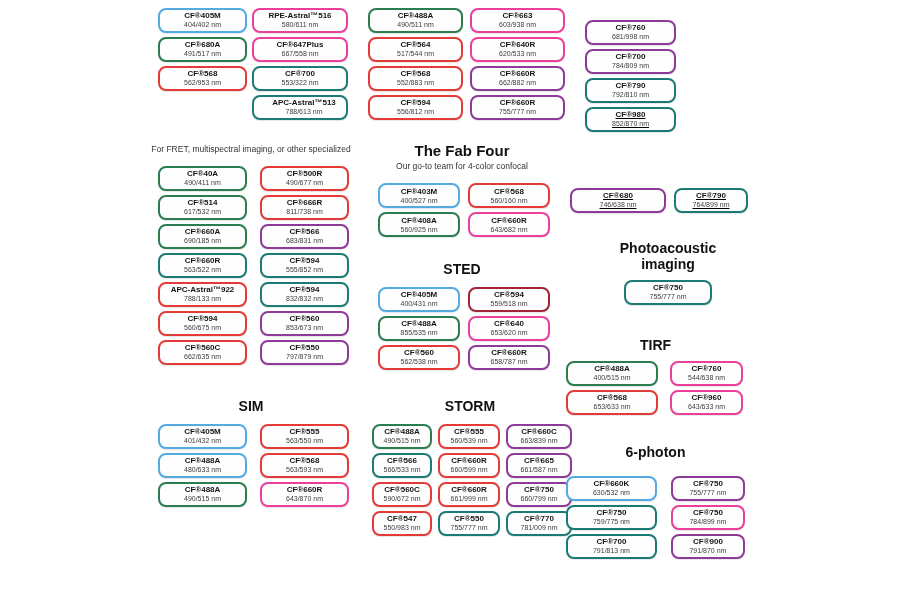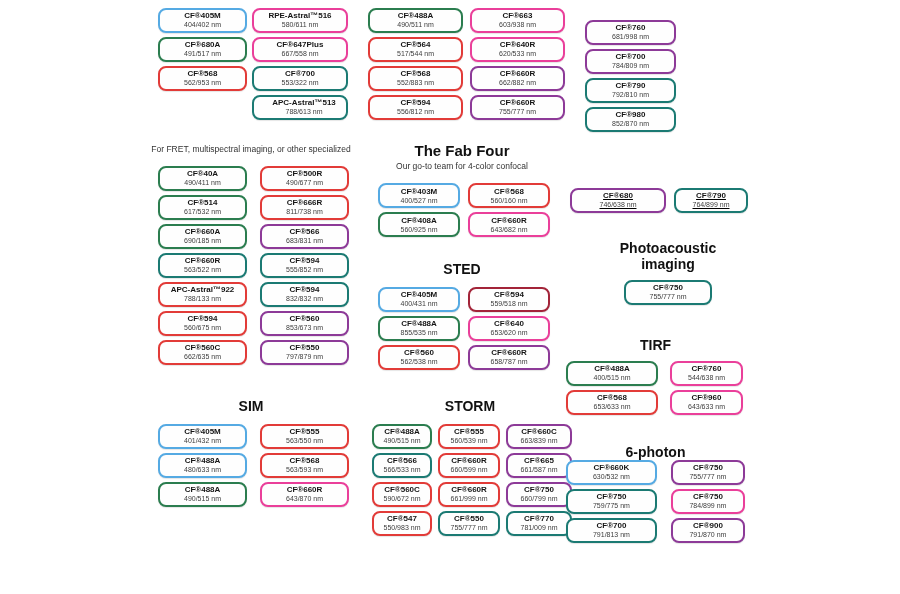--- a/index.html
+++ b/index.html
@@ -57,21 +57,21 @@
   #sec-photo{left:595px;top:240px;width:146px;}
   #sec-photo .chip{width:88px;margin:8px auto 0;}
 
   
   #sec-tirf{left:566px;top:337px;width:179px;}
   #sec-tirf .cols{margin-top:8px;gap:12px;}
   #sec-tirf .col.w1{width:92px;} #sec-tirf .col.w2{width:73px;}
 
   
   #sec-2p{left:566px;top:444px;width:179px;}
-  #sec-2p .cols{margin-top:0;gap:14px;text-align:right;}
+  #sec-2p .cols{margin-top:16px;gap:14px;text-align:right;}
   #sec-2p .col.w1{width:92px;} #sec-2p .col.w2{width:75px;}
 </style>
 </head>
 <body>
 
 <div class="canvas">
 
   <div class="abs col" id="top-col1">
       <div class="chip" style="border-color: rgb(85, 170, 227);">
     <span class="chip-name">CF®405M</span>
@@ -146,21 +146,21 @@
     <span class="chip-value">681/998 nm</span>
   </div>
       <div class="chip" style="border-color: rgb(141, 58, 152);">
     <span class="chip-name">CF®700</span>
     <span class="chip-value">784/809 nm</span>
   </div>
       <div class="chip" style="border-color: rgb(27, 122, 115);">
     <span class="chip-name">CF®790</span>
     <span class="chip-value">792/810 nm</span>
   </div>
-      <div class="chip" style="border-color: rgb(27, 122, 115);">
+      <div class="chip" style="border-color: rgb(27, 122, 115); text-decoration: underline;">
     <span class="chip-name">CF®980</span>
     <span class="chip-value">852/870 nm</span>
   </div>
     </div>
 
   <section class="abs" id="sec-alt">
     <div class="sec-sub">For FRET, multispectral imaging, or other specialized</div>
     <div class="cols">
       <div class="col">
           <div class="chip" style="border-color: rgb(43, 125, 79);">

